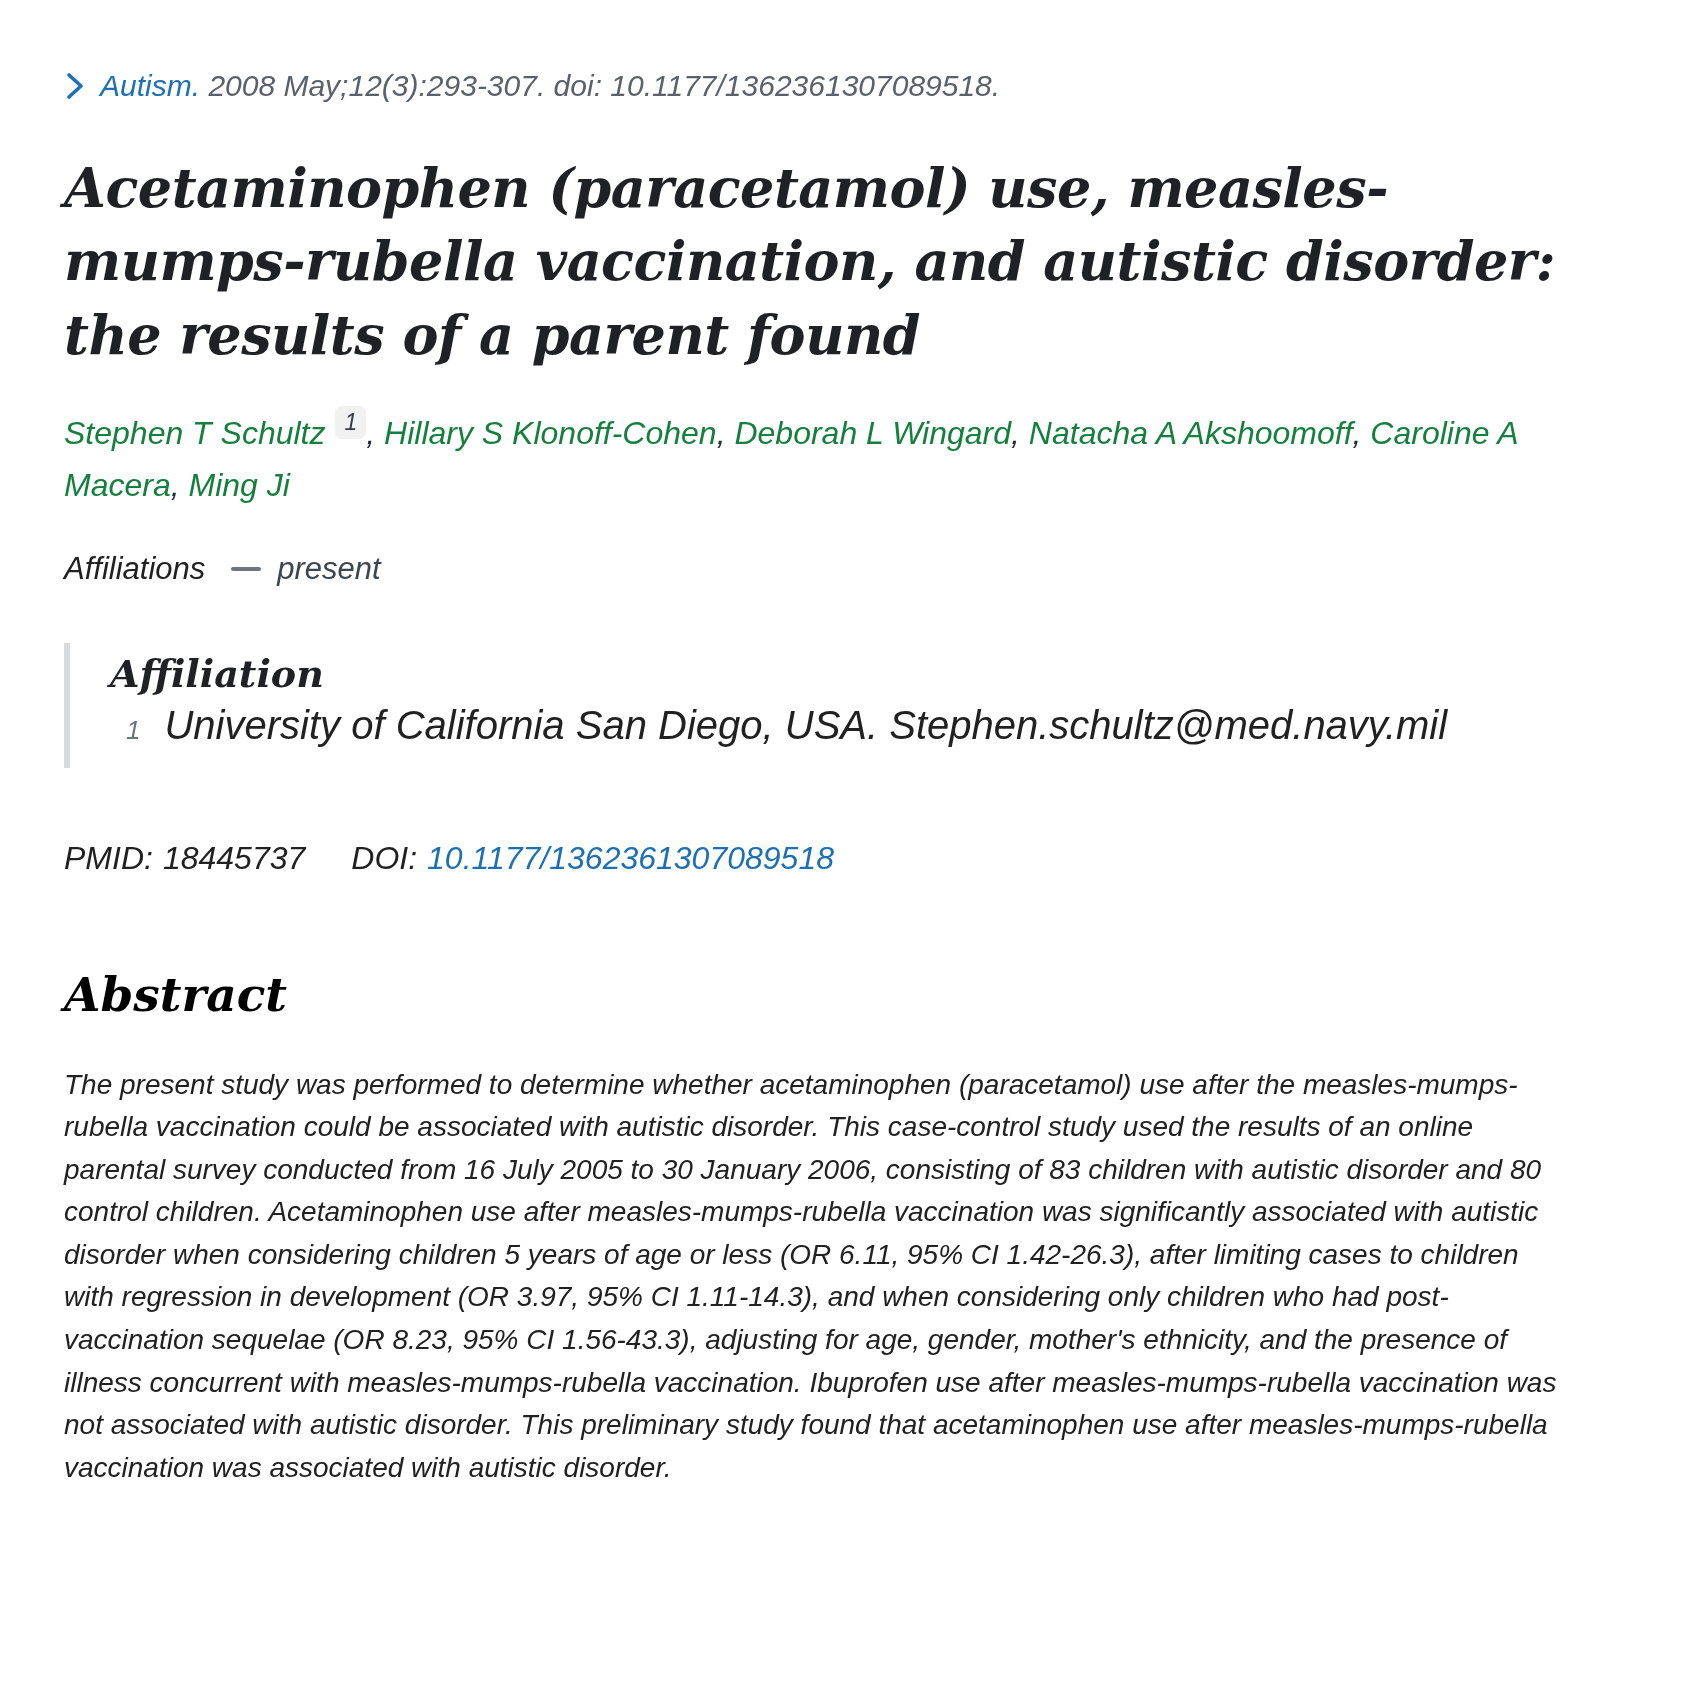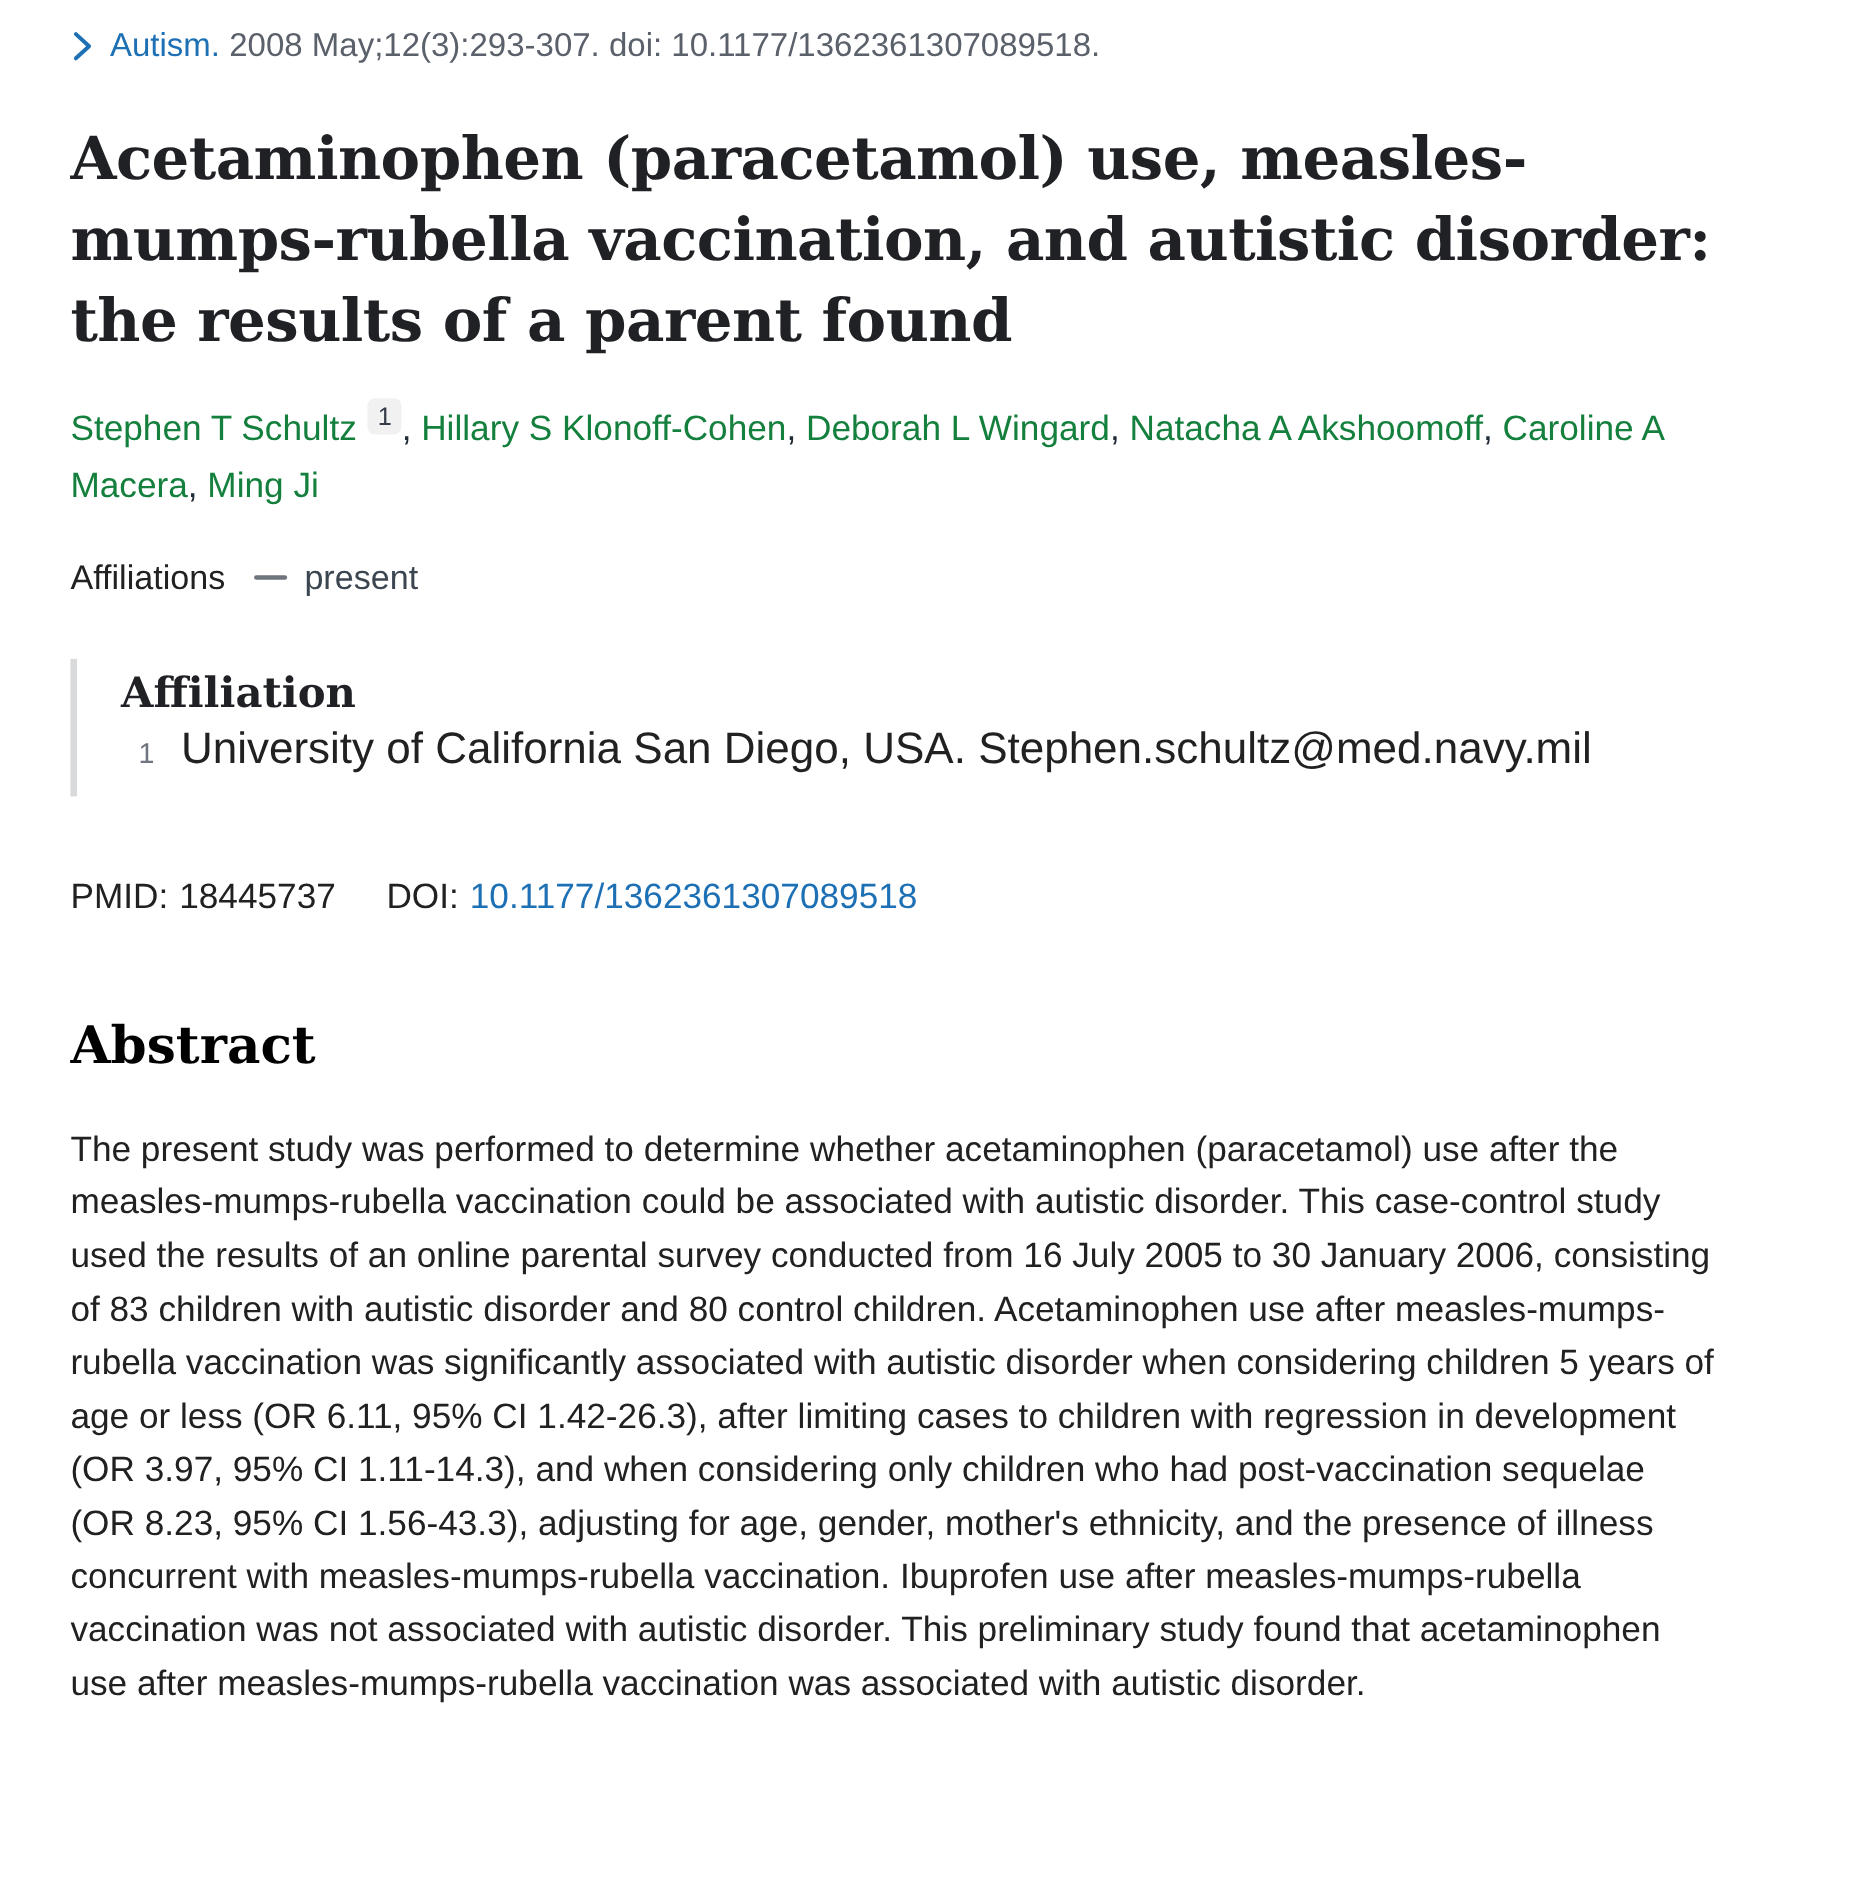--- a/index.html
+++ b/index.html
@@ -5,22 +5,23 @@
   * { margin: 0; padding: 0; box-sizing: border-box; }
   html, body { background: #ffffff; }
   body {
     width: 1696px;
     min-height: 1706px;
     font-family: "Liberation Sans", "DejaVu Sans", sans-serif;
     color: #212121;
     overflow-x: hidden;
   }
   .page {
-    padding: 24px 64px 40px 64px;
+    padding: 68px 64px 40px 64px;
     max-width: 1696px;
+    font-style: italic;
   }
 
   
   .cite-row {
     display: flex;
     align-items: center;
     gap: 14px;
     font-size: 30px;
     line-height: 1.2;
     margin-bottom: 48px;
@@ -132,21 +133,21 @@
 
   
   .abstract-heading {
     font-family: "DejaVu Serif", "Liberation Serif", serif;
     font-weight: 700;
     font-size: 47px;
     color: #000000;
     margin-bottom: 42px;
   }
   .abstract-text {
-    font-size: 32px;
+    font-size: 28px;
     line-height: 1.52;
     color: #212121;
     max-width: 1495px;
   }
 </style>
 </head>
 <body>
 
 <div class="page">
 

